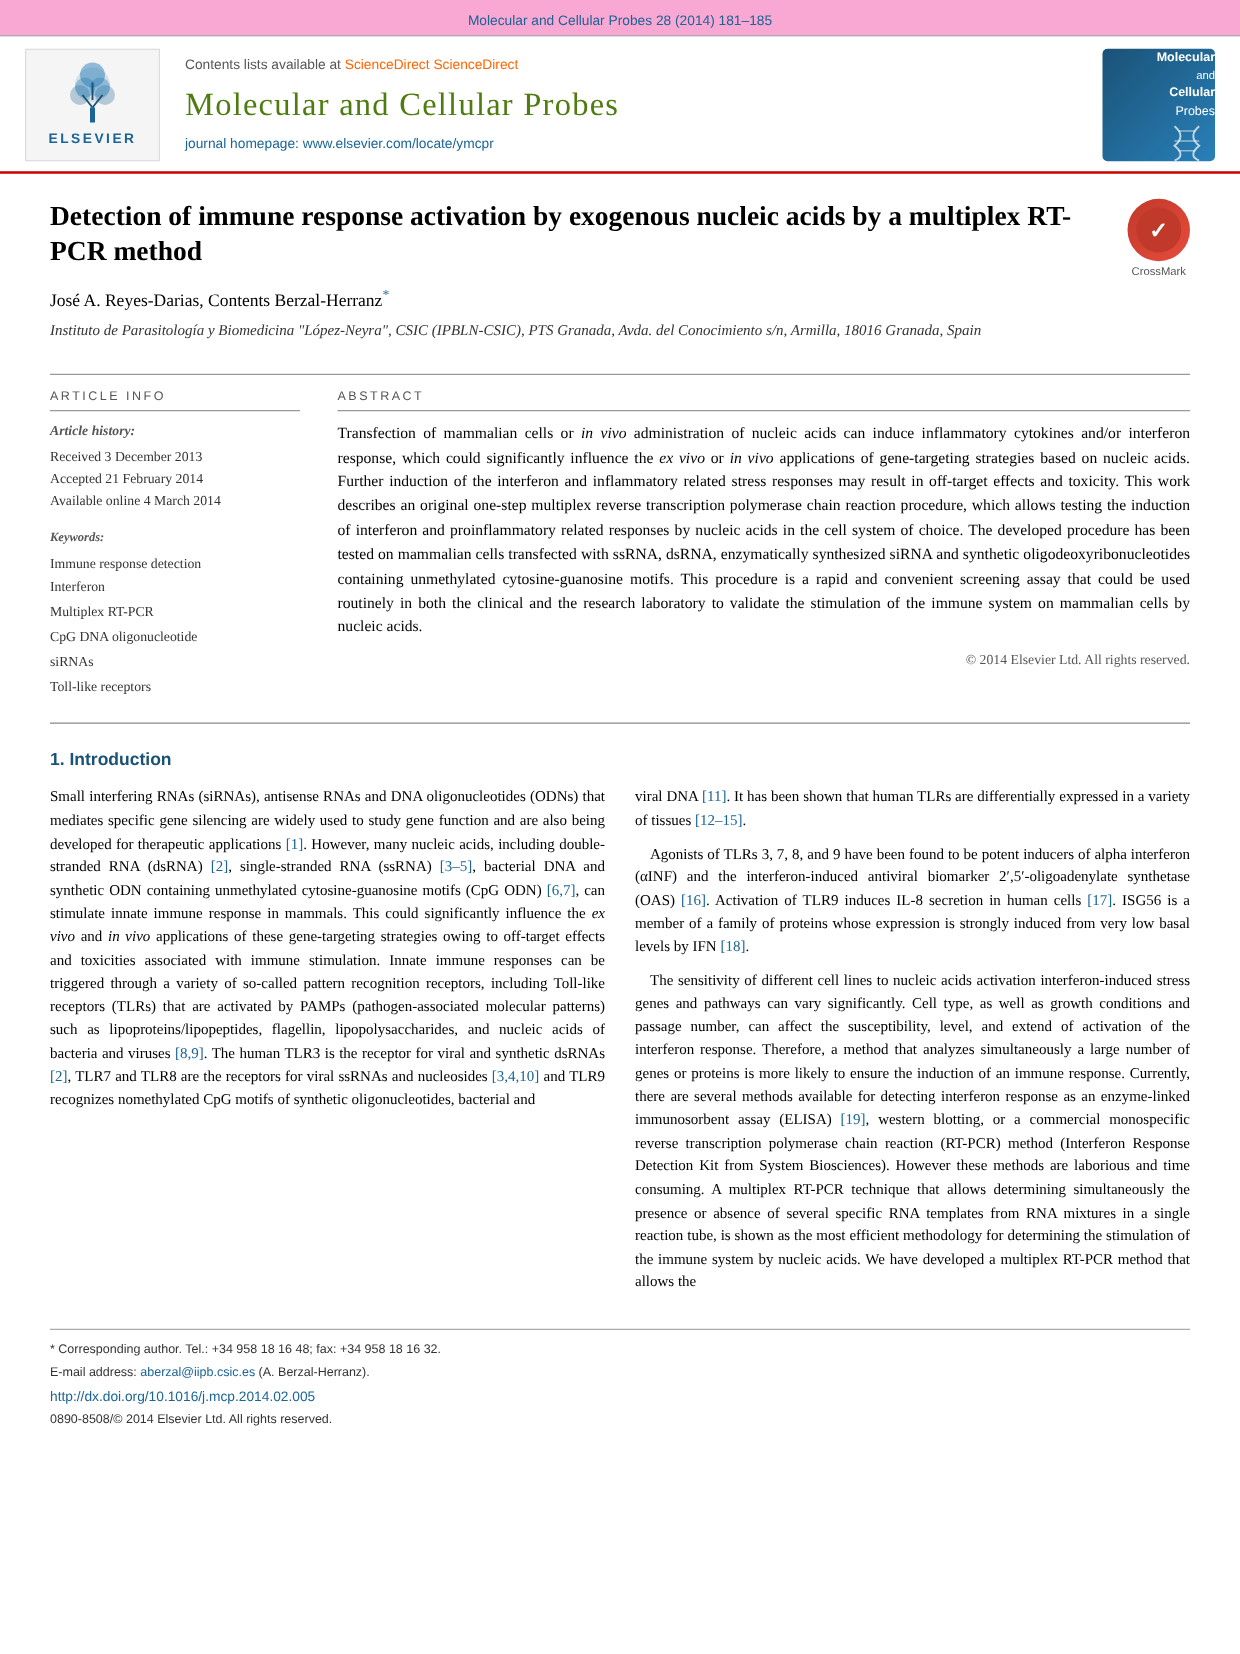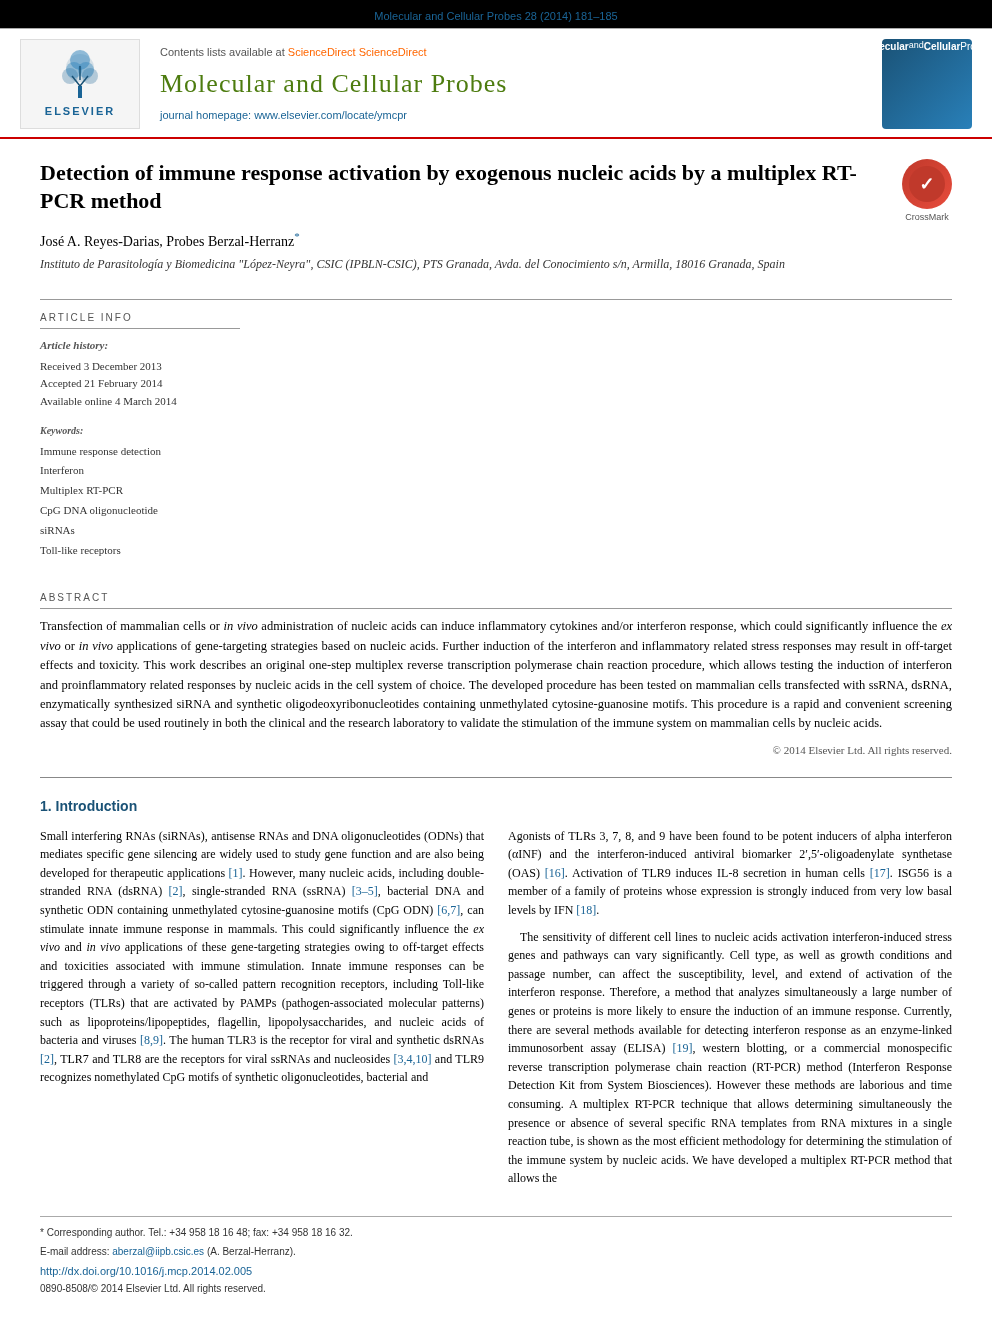--- a/index.html
+++ b/index.html
@@ -13,40 +13,40 @@
       line-height: 1.5;
     }
     .page {
       width: 992px;
       min-height: 1323px;
       background: #fff;
       padding: 0;
     }
     
     .top-bar {
-      background: #000000;
+      background: #f9a8d4;
       text-align: center;
       padding: 6px 0 2px 0;
       border-bottom: 1px solid #aaa;
     }
     .top-bar .journal-ref {
       color: #1a6496;
       font-size: 11px;
       font-family: Arial, sans-serif;
     }
     
     .journal-header {
       display: flex;
       align-items: center;
       justify-content: space-between;
       padding: 10px 20px 8px 20px;
       border-bottom: 2px solid #c00;
     }
     .journal-header .left-logo {
-      width: 120px;
+      width: 108px;
       height: 90px;
       background: #f5f5f5;
       border: 1px solid #ddd;
       display: flex;
       flex-direction: column;
       align-items: center;
       justify-content: center;
       font-size: 9px;
       color: #555;
     }
@@ -78,22 +78,22 @@
       font-family: Arial, sans-serif;
     }
     .journal-header .center-info .homepage-link {
       color: #1a6496;
     }
     .journal-header .right-logo {
       width: 90px;
       height: 90px;
       background: linear-gradient(135deg, #1a5276, #2980b9);
       display: flex;
-      flex-direction: row;
-      align-items: flex-start;
+      flex-direction: column;
+      align-items: flex-end;
       justify-content: center;
       color: #fff;
       font-size: 8px;
       text-align: center;
       font-family: Arial, sans-serif;
       border-radius: 4px;
     }
     .elsevier-tree {
       width: 40px;
       height: 55px;
@@ -166,21 +166,20 @@
     .divider {
       border: none;
       border-top: 1px solid #999;
       margin: 10px 0;
     }
     
     .two-col {
       display: flex;
       gap: 30px;
       margin-top: 10px;
-      flex-direction: column;
     }
     .col-left {
       width: 200px;
       flex-shrink: 0;
     }
     .col-right {
       flex: 1;
     }
     .section-label {
       font-size: 10px;
@@ -350,21 +349,21 @@
       </svg>
     </div>
   </div>
 
   <div class="main-content">
 
     <div class="article-title-section">
       <div class="article-title-text">
         <h1>Detection of immune response activation by exogenous nucleic acids by a multiplex RT-PCR method</h1>
         <div class="authors">
-          <span>José A. Reyes-Darias, Probes Berzal-Herranz</span><sup>*</sup>
+          <span>José A. Reyes-Darias, Contents Berzal-Herranz</span><sup>*</sup>
         </div>
         <div class="affiliation">Instituto de Parasitología y Biomedicina "López-Neyra", CSIC (IPBLN-CSIC), PTS Granada, Avda. del Conocimiento s/n, Armilla, 18016 Granada, Spain</div>
       </div>
 
       <div class="crossmark">
         <div class="crossmark-inner">
           <svg width="40" height="40" viewBox="0 0 40 40">
             <circle cx="20" cy="20" r="18" fill="#c0392b"></circle>
             <text x="20" y="26" font-size="18" text-anchor="middle" fill="white" font-family="Arial" font-weight="bold">✓</text>
           </svg>
@@ -412,20 +411,21 @@
     <div class="intro-section">
       <div class="section-title">1. Introduction</div>
 
       <div class="body-two-col">
 
         <div class="body-col">
           <p>Small interfering RNAs (siRNAs), antisense RNAs and DNA oligonucleotides (ODNs) that mediates specific gene silencing are widely used to study gene function and are also being developed for therapeutic applications <a class="ref">[1]</a>. However, many nucleic acids, including double-stranded RNA (dsRNA) <a class="ref">[2]</a>, single-stranded RNA (ssRNA) <a class="ref">[3–5]</a>, bacterial DNA and synthetic ODN containing unmethylated cytosine-guanosine motifs (CpG ODN) <a class="ref">[6,7]</a>, can stimulate innate immune response in mammals. This could significantly influence the <em>ex vivo</em> and <em>in vivo</em> applications of these gene-targeting strategies owing to off-target effects and toxicities associated with immune stimulation. Innate immune responses can be triggered through a variety of so-called pattern recognition receptors, including Toll-like receptors (TLRs) that are activated by PAMPs (pathogen-associated molecular patterns) such as lipoproteins/lipopeptides, flagellin, lipopolysaccharides, and nucleic acids of bacteria and viruses <a class="ref">[8,9]</a>. The human TLR3 is the receptor for viral and synthetic dsRNAs <a class="ref">[2]</a>, TLR7 and TLR8 are the receptors for viral ssRNAs and nucleosides <a class="ref">[3,4,10]</a> and TLR9 recognizes nomethylated CpG motifs of synthetic oligonucleotides, bacterial and</p>
         </div>
 
         <div class="body-col">
+          <p>viral DNA <a class="ref">[11]</a>. It has been shown that human TLRs are differentially expressed in a variety of tissues <a class="ref">[12–15]</a>.</p>
           <p>Agonists of TLRs 3, 7, 8, and 9 have been found to be potent inducers of alpha interferon (αINF) and the interferon-induced antiviral biomarker 2′,5′-oligoadenylate synthetase (OAS) <a class="ref">[16]</a>. Activation of TLR9 induces IL-8 secretion in human cells <a class="ref">[17]</a>. ISG56 is a member of a family of proteins whose expression is strongly induced from very low basal levels by IFN <a class="ref">[18]</a>.</p>
           <p>The sensitivity of different cell lines to nucleic acids activation interferon-induced stress genes and pathways can vary significantly. Cell type, as well as growth conditions and passage number, can affect the susceptibility, level, and extend of activation of the interferon response. Therefore, a method that analyzes simultaneously a large number of genes or proteins is more likely to ensure the induction of an immune response. Currently, there are several methods available for detecting interferon response as an enzyme-linked immunosorbent assay (ELISA) <a class="ref">[19]</a>, western blotting, or a commercial monospecific reverse transcription polymerase chain reaction (RT-PCR) method (Interferon Response Detection Kit from System Biosciences). However these methods are laborious and time consuming. A multiplex RT-PCR technique that allows determining simultaneously the presence or absence of several specific RNA templates from RNA mixtures in a single reaction tube, is shown as the most efficient methodology for determining the stimulation of the immune system by nucleic acids. We have developed a multiplex RT-PCR method that allows the</p>
         </div>
       </div>
     </div>
 
     <div class="footer">
       <div class="corresponding">* Corresponding author. Tel.: +34 958 18 16 48; fax: +34 958 18 16 32.</div>
       <div class="corresponding">
         <span>E-mail address:</span>

